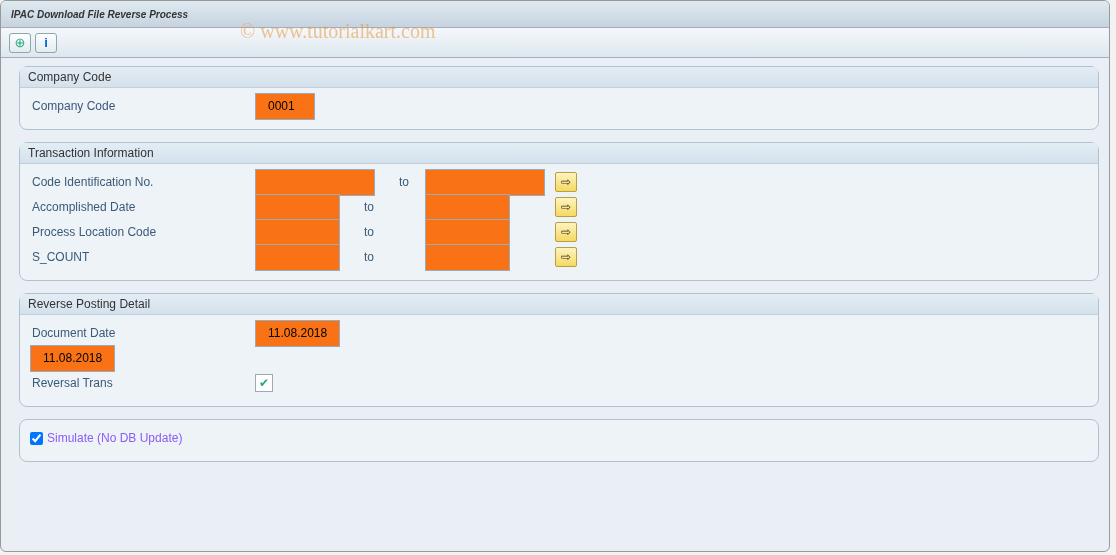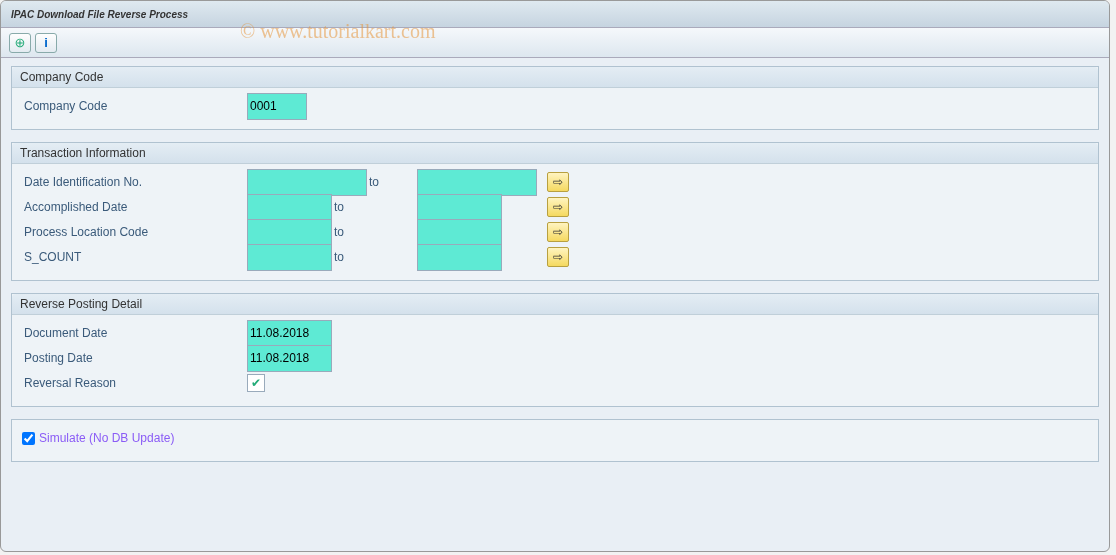--- a/index.html
+++ b/index.html
@@ -53,23 +53,24 @@
       cursor: pointer;
       font-size: 13px;
     }
     .toolbar-btn:first-child { color: #2a7; }
     .toolbar-btn.info { color: #06c; font-weight: bold; }
     .content {
       padding: 8px 10px;
     }
     .group {
       border: 1px solid #b0c2d0;
-      border-radius: 0;
+      border-radius: 8px;
       margin-bottom: 12px;
       background: #eef3f7;
+      margin-left: 8px;
     }
     .group-header {
       background: linear-gradient(#e4edf4, #d4e1ec);
       padding: 3px 8px;
       font-size: 12px;
       color: #333;
       border-bottom: 1px solid #c0cfd9;
       border-radius: 4px 4px 0 0;
     }
     .group-body {
@@ -82,32 +83,32 @@
       margin-bottom: 1px;
     }
     .label {
       width: 225px;
       padding-left: 2px;
       color: #3a5a7a;
     }
     input[type="text"] {
       height: 27px;
       border: 1px solid #99aabb;
-      background: #5eead4;
-      font-size: 12px;
-      padding: 0 2px;
+      background: #f97316;
+      font-size: 12px;
+      padding: 0 12px;
       font-family: Arial, sans-serif;
     }
     .w-short  { width: 60px; }
     .w-med    { width: 120px; }
     .w-date   { width: 85px; }
     .w-period { width: 22px; }
     .to-label {
       width: 140px;
-      padding-left: 2px;
+      padding-left: 24px;
       color: #3a5a7a;
     }
     .multi-btn {
       width: 22px;
       height: 20px;
       margin-left: 10px;
       border: 1px solid #b8a040;
       border-radius: 2px;
       background: linear-gradient(#fff4c0, #f5d960);
       display: flex;
@@ -176,21 +177,21 @@
           <input type="text" class="w-short" value="0001" style="">
         </div>
       </div>
     </div>
 
     <div class="group">
       <div class="group-header">Transaction Information</div>
       <div class="group-body">
 
         <div class="row">
-          <div class="label">Date Identification No.</div>
+          <div class="label">Code Identification No.</div>
           <input type="text" class="w-med" value="" style="">
           <div class="to-label" style="width:50px">to</div>
           <input type="text" class="w-med" value="" style="">
           <div class="multi-btn">
               <span>⇨</span>
             </div>
         </div>
 
         <div class="row">
           <div class="label">Accomplished Date</div>
@@ -226,25 +227,24 @@
     </div>
 
     <div class="group">
       <div class="group-header">Reverse Posting Detail</div>
       <div class="group-body">
         <div class="row">
           <div class="label">Document Date</div>
           <input type="text" class="w-date" value="11.08.2018" style="">
         </div>
         <div class="row">
-          <div class="label">Posting Date</div>
           <input type="text" class="w-date" value="11.08.2018" style="">
         </div>
         <div class="row">
-          <div class="label">Reversal Reason</div>
+          <div class="label">Reversal Trans</div>
           <div class="check-in-box">
             <span>✔</span>
           </div>
         </div>
       </div>
     </div>
 
     <div class="group">
       <div class="group-body">
         <div class="row">

